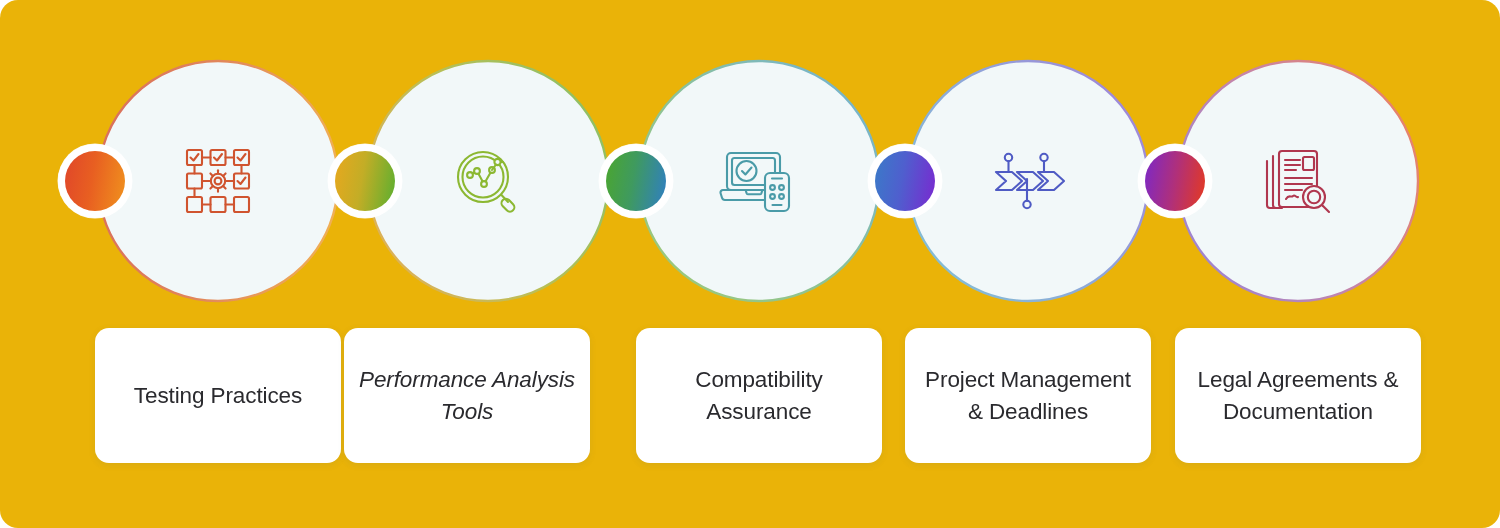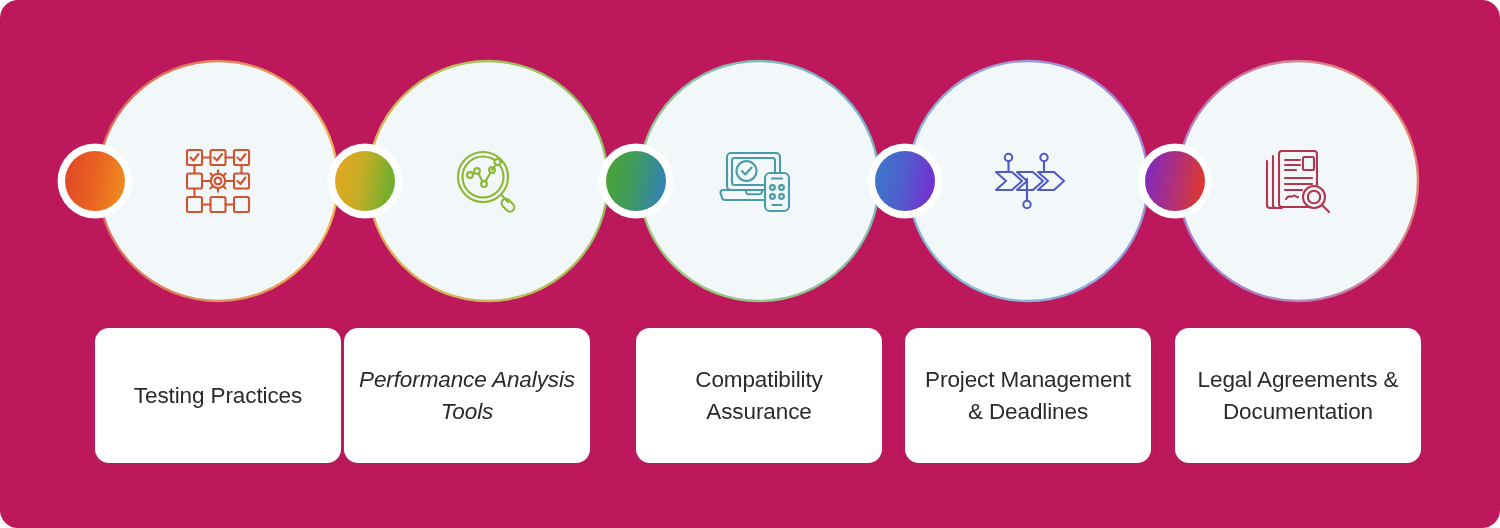--- a/index.html
+++ b/index.html
@@ -8,21 +8,21 @@
     width: 1500px;
     height: 528px;
     background: #ffffff;
     font-family: "Liberation Sans", sans-serif;
   }
 
   #infographic {
     position: relative;
     width: 1500px;
     height: 528px;
-    background: #be185d;
+    background: #eab308;
     border-radius: 18px;
     overflow: hidden;
   }
 
   
   .circles-row {
     position: absolute;
     top: 58px;
     left: 0;
     width: 1500px;

